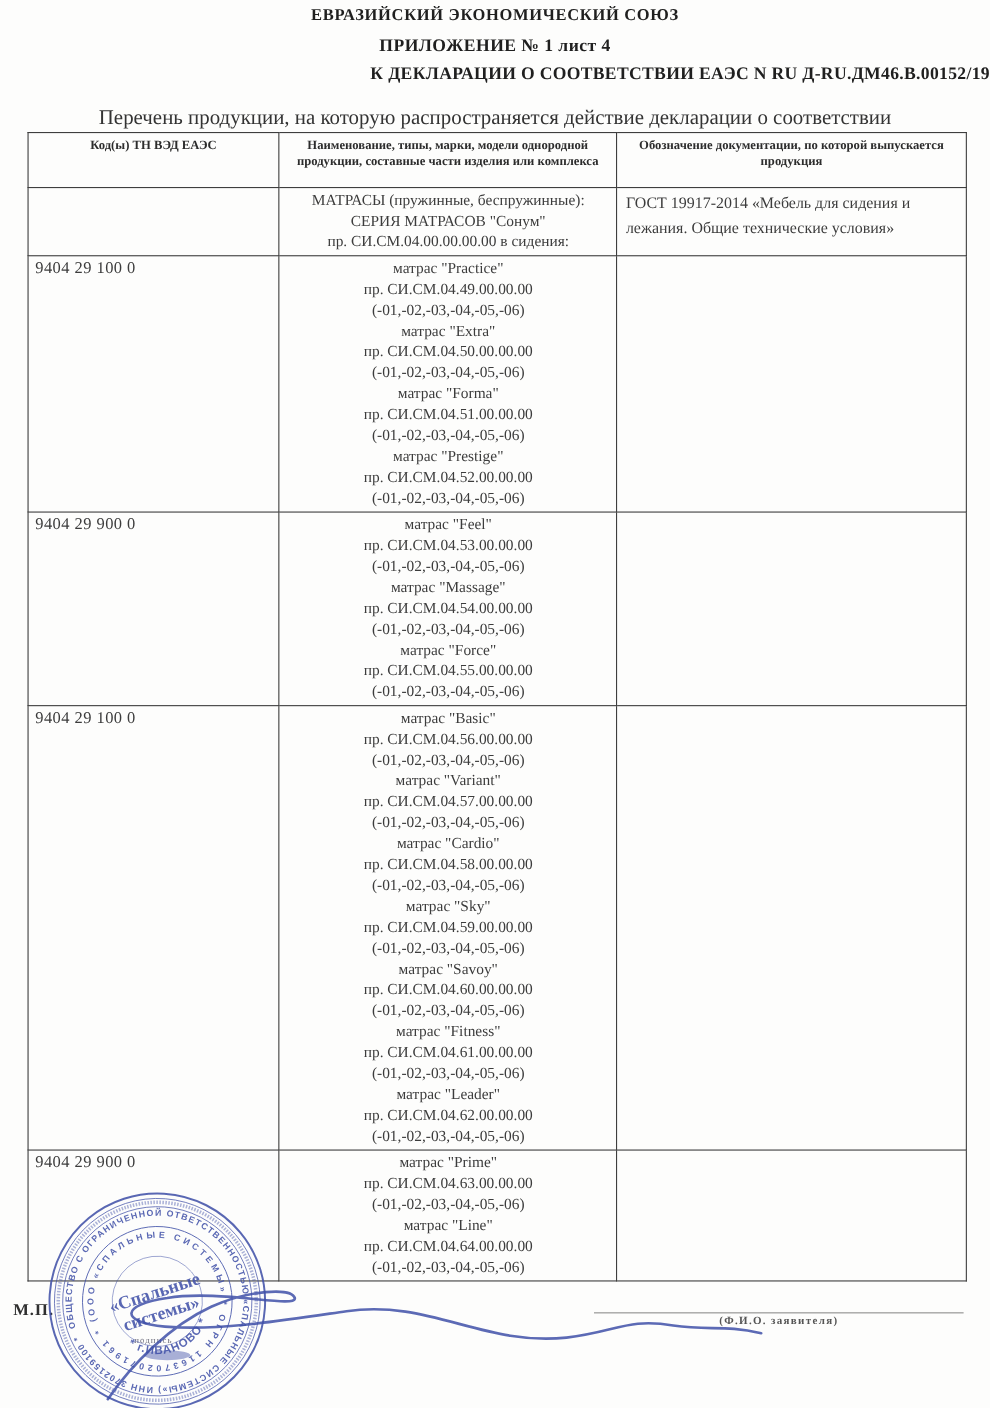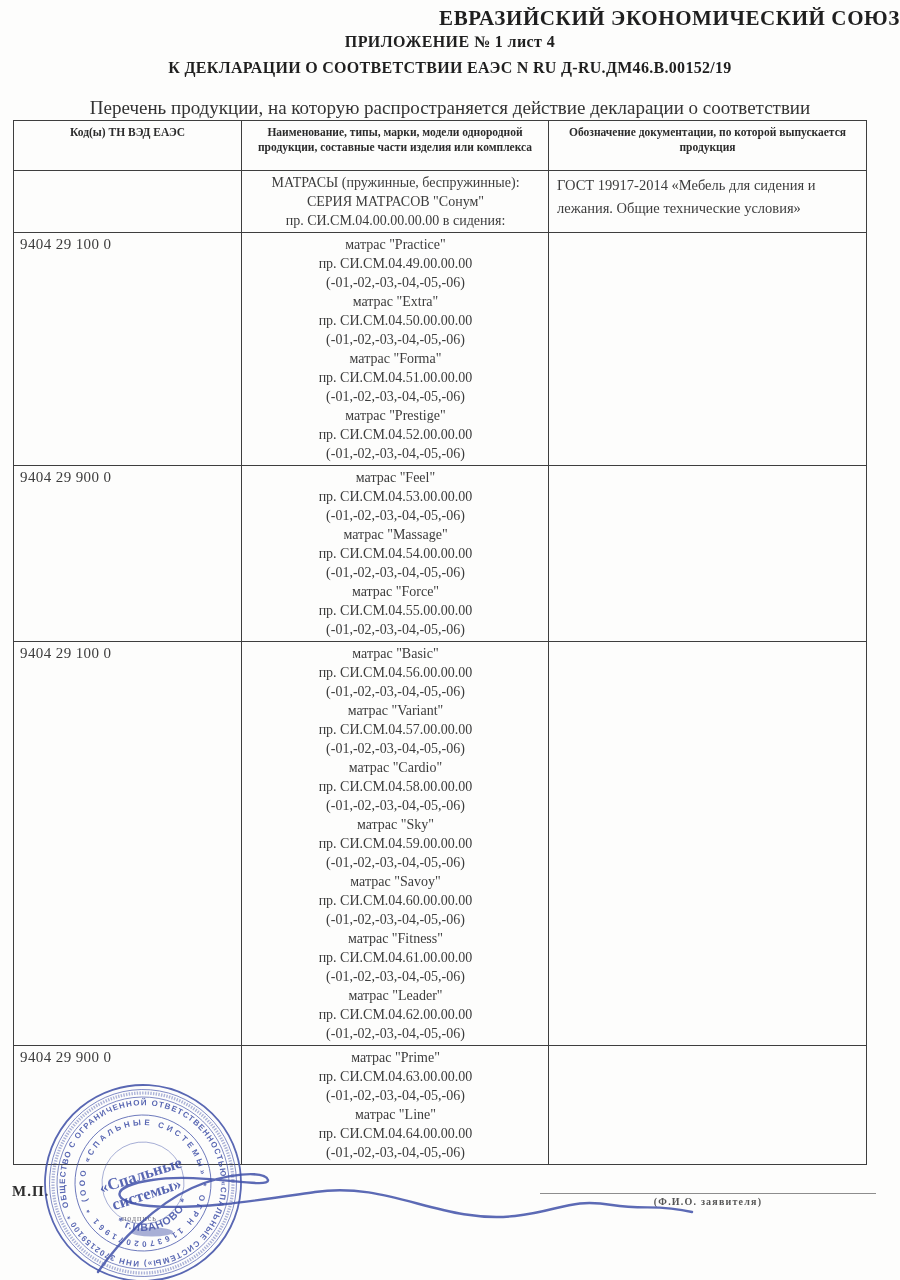--- a/index.html
+++ b/index.html
@@ -5,27 +5,27 @@
   * { margin: 0; padding: 0; box-sizing: border-box; }
   html, body { width: 900px; height: 1280px; }
   body {
     position: relative;
     background: #fdfdfc;
     overflow: hidden;
     font-family: "Liberation Serif", "DejaVu Serif", serif;
     color: #3d3d3d;
   }
   .doc-header { position: absolute; left: 0; top: 0; width: 900px; text-align: center; color: #1f1f1f; }
-  .title-1 { position: absolute; top: 6px;  width: 100%; font-size: 21px; font-weight: bold; letter-spacing: 0.6px; text-align: right; }
+  .title-1 { position: absolute; top: 6px;  width: 100%; font-size: 15px; font-weight: bold; letter-spacing: 0.6px; }
   .title-2 { position: absolute; top: 33px; width: 100%; font-size: 16px; font-weight: bold; letter-spacing: 0.4px; }
-  .title-3 { position: absolute; top: 59px; width: 100%; font-size: 16px; font-weight: bold; letter-spacing: 0.3px; }
+  .title-3 { position: absolute; top: 59px; width: 100%; font-size: 16px; font-weight: bold; letter-spacing: 0.3px; text-align: right; }
   .subtitle { position: absolute; top: 97px; width: 100%; font-size: 19px; font-weight: normal; color: #333; }
 
   table.product-table {
-    position: absolute; left: 13px; top: 120px;
+    position: absolute; left: 25px; top: 120px;
     width: 853px;
     border-collapse: collapse;
     table-layout: fixed;
   }
   .product-table th, .product-table td {
     border: 1.4px solid #3e3e3e;
     vertical-align: top;
   }
   .product-table col.c1 { width: 228px; }
   .product-table col.c2 { width: 307px; }

